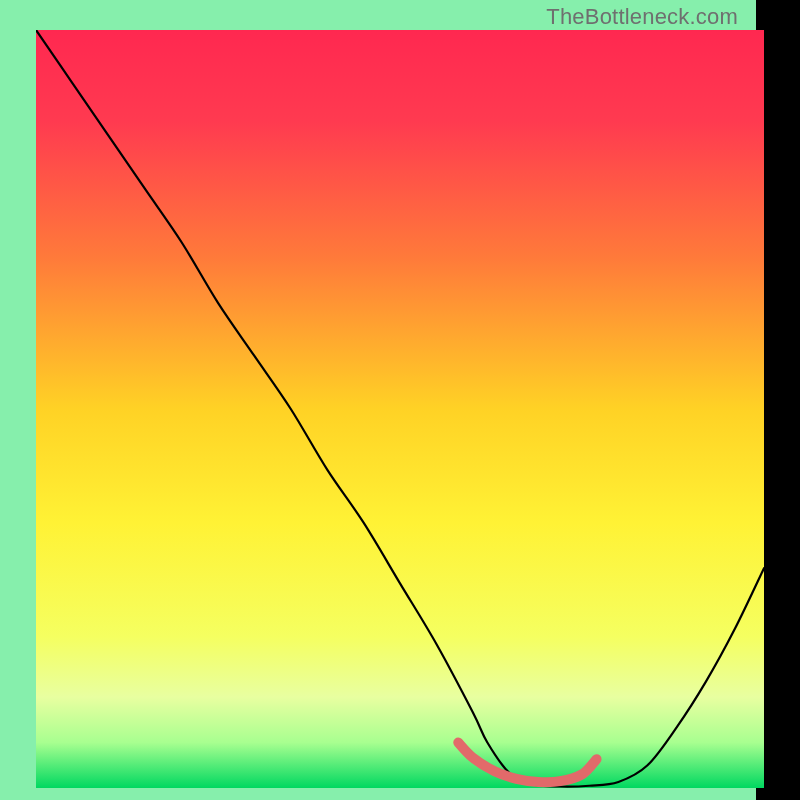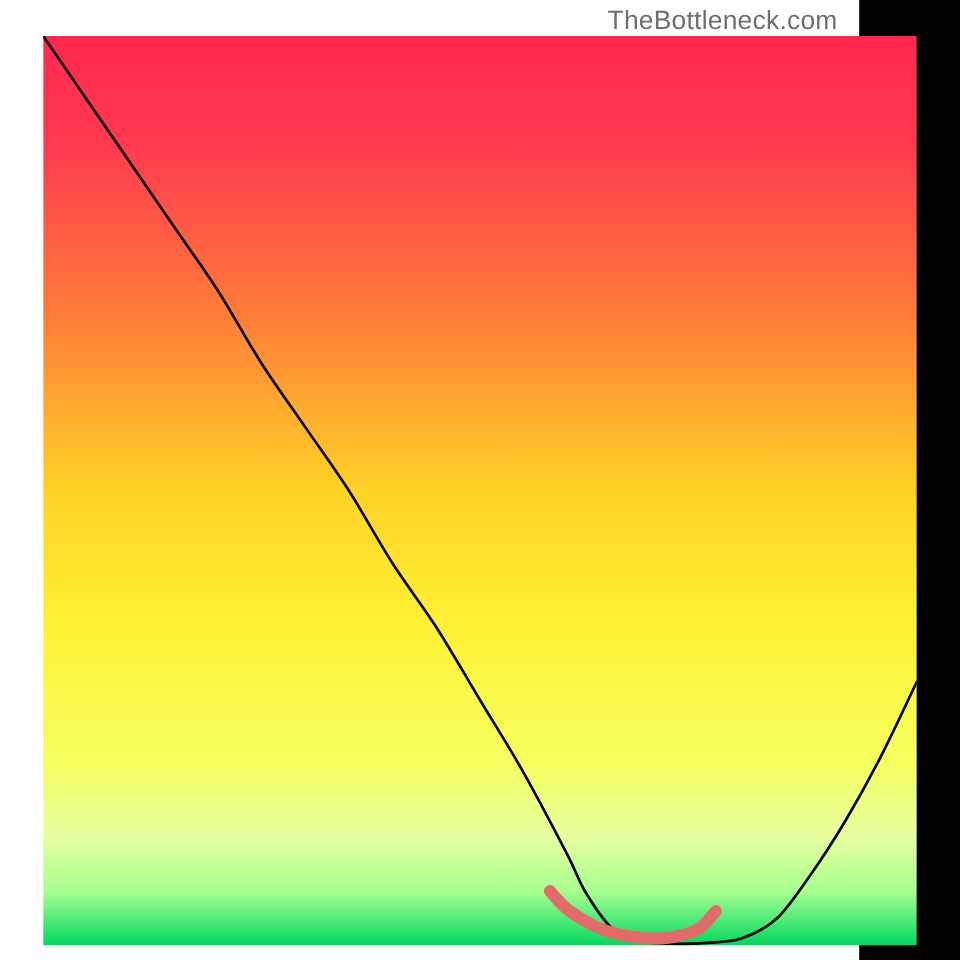--- a/index.html
+++ b/index.html
@@ -10,21 +10,22 @@
     background: #000;
     overflow: hidden;
     font-family: Arial, Helvetica, sans-serif;
   }
   .frame {
     position: absolute;
     left: 0;
     top: 0;
     width: 716px;
     height: 800px;
-    background: #ffffff;
+    background: #86efac;
+    padding-left: 40px;
   }
   .watermark {
     position: absolute;
     top: 4px;
     right: 18px;
     color: #6f6f6f;
     font-size: 22px;
     font-weight: 500;
     letter-spacing: 0.2px;
     z-index: 20;

